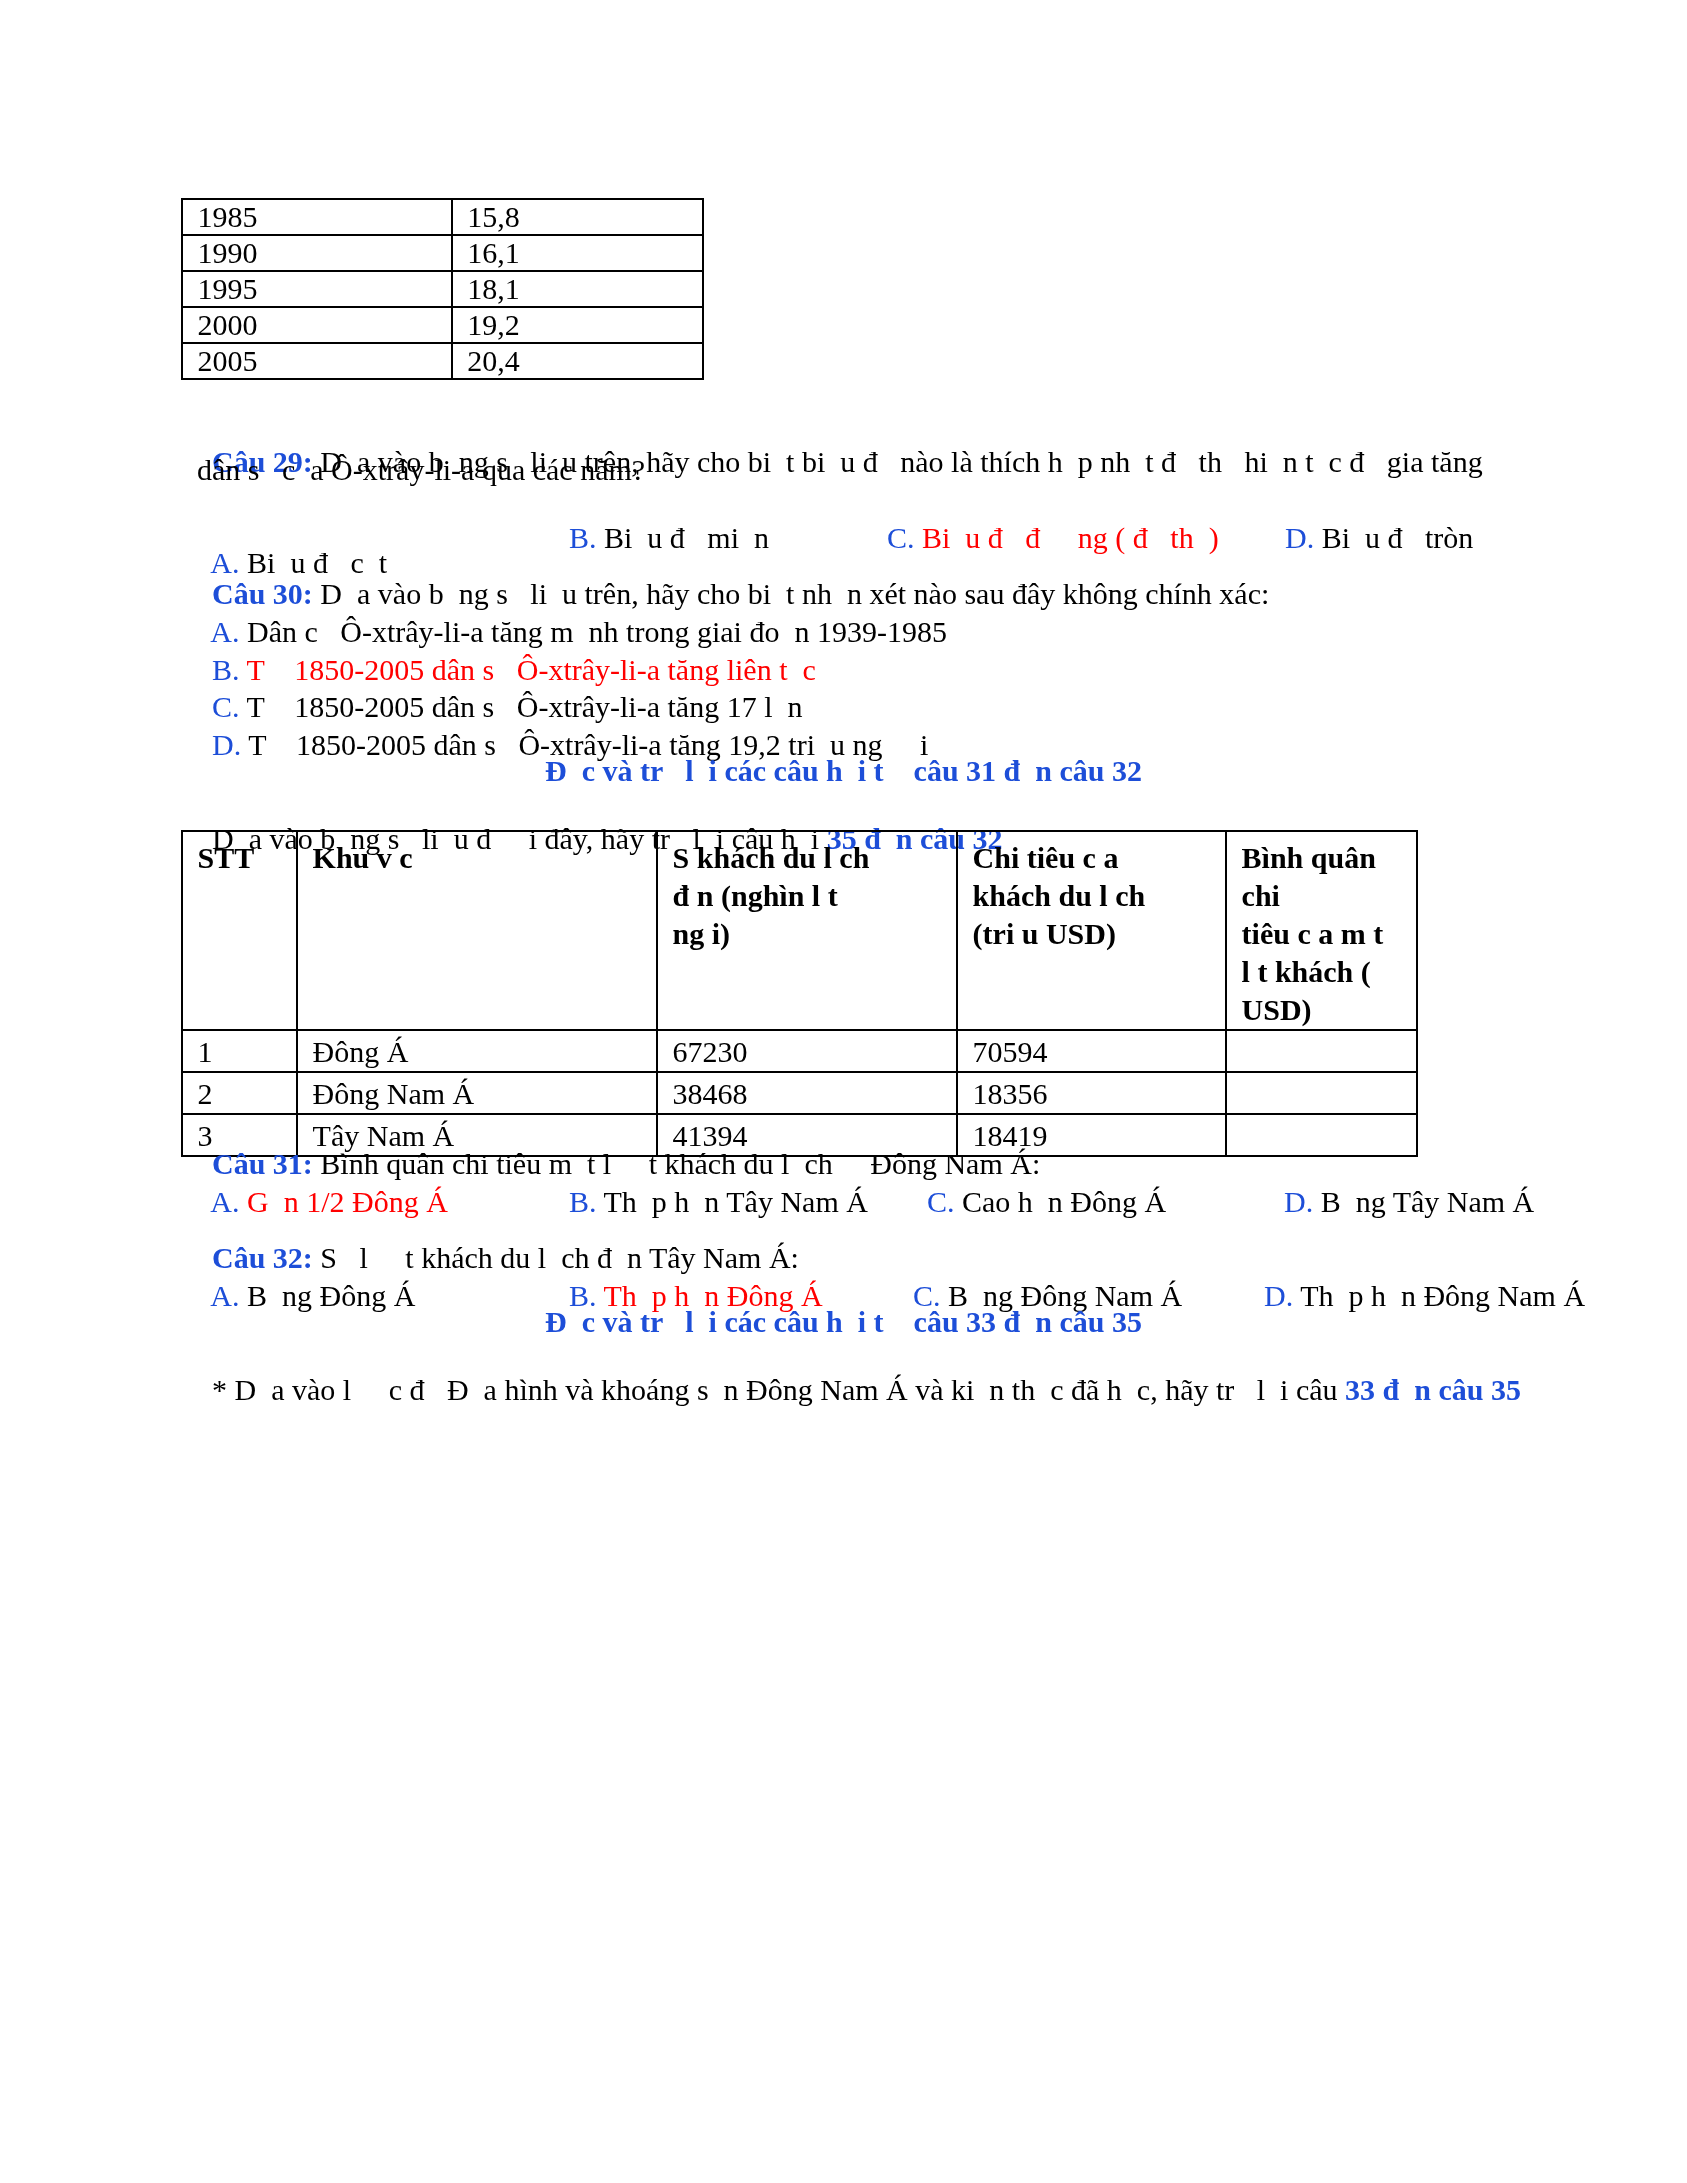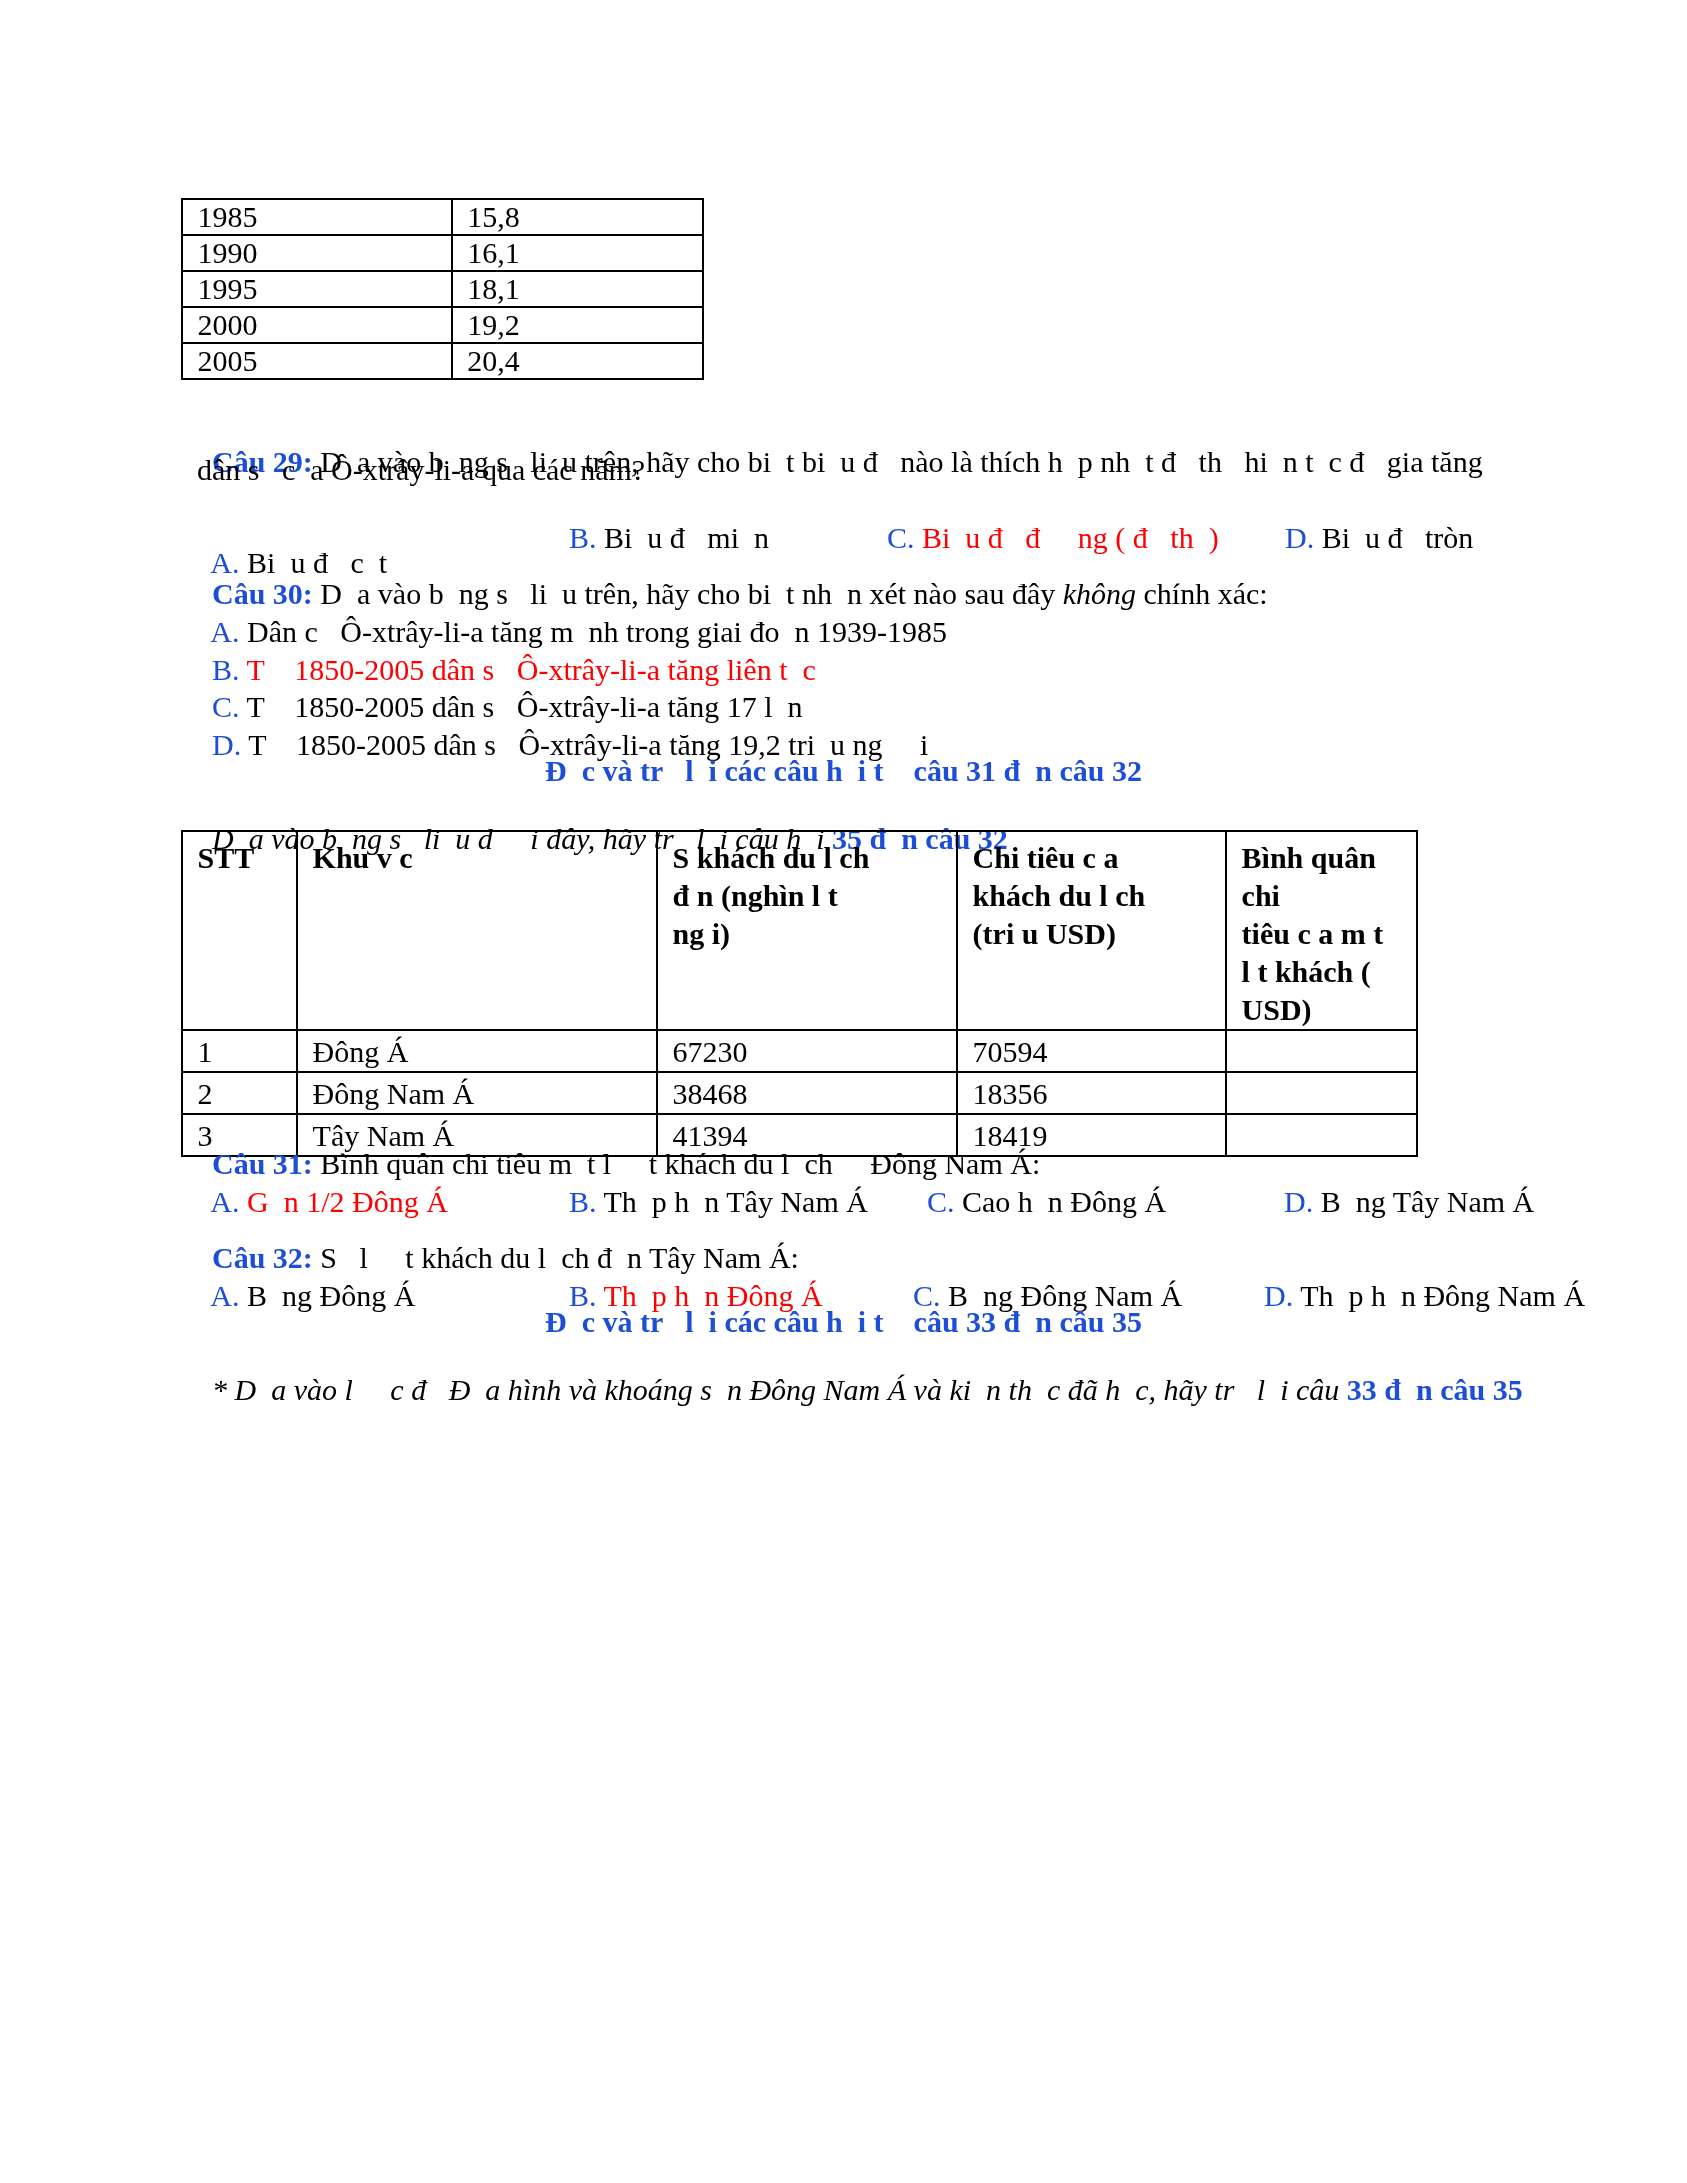--- a/index.html
+++ b/index.html
@@ -6,21 +6,21 @@
     body {
       width: 1687px; height: 2183px; position: relative; overflow: hidden;
       font-family: "Liberation Serif", "DejaVu Serif", serif;
       color: #000000;
       font-size: 30px;
     }
     .abs { position: absolute; white-space: pre; line-height: 1; }
     .blue { color: #1d4ed8; }
     .red { color: #ff0000; }
     .bold { font-weight: bold; }
-    .ital { font-style: italic; }
+    .ital { }
 
     
     table.t1 {
       position: absolute; left: 181px; top: 198px;
       border-collapse: collapse; table-layout: fixed;
       width: 523px;
     }
     table.t1 td {
       border: 2.6px solid #000; height: 34px; padding: 0 0 0 14.6px;
       font-size: 30px; line-height: 1; vertical-align: middle;

